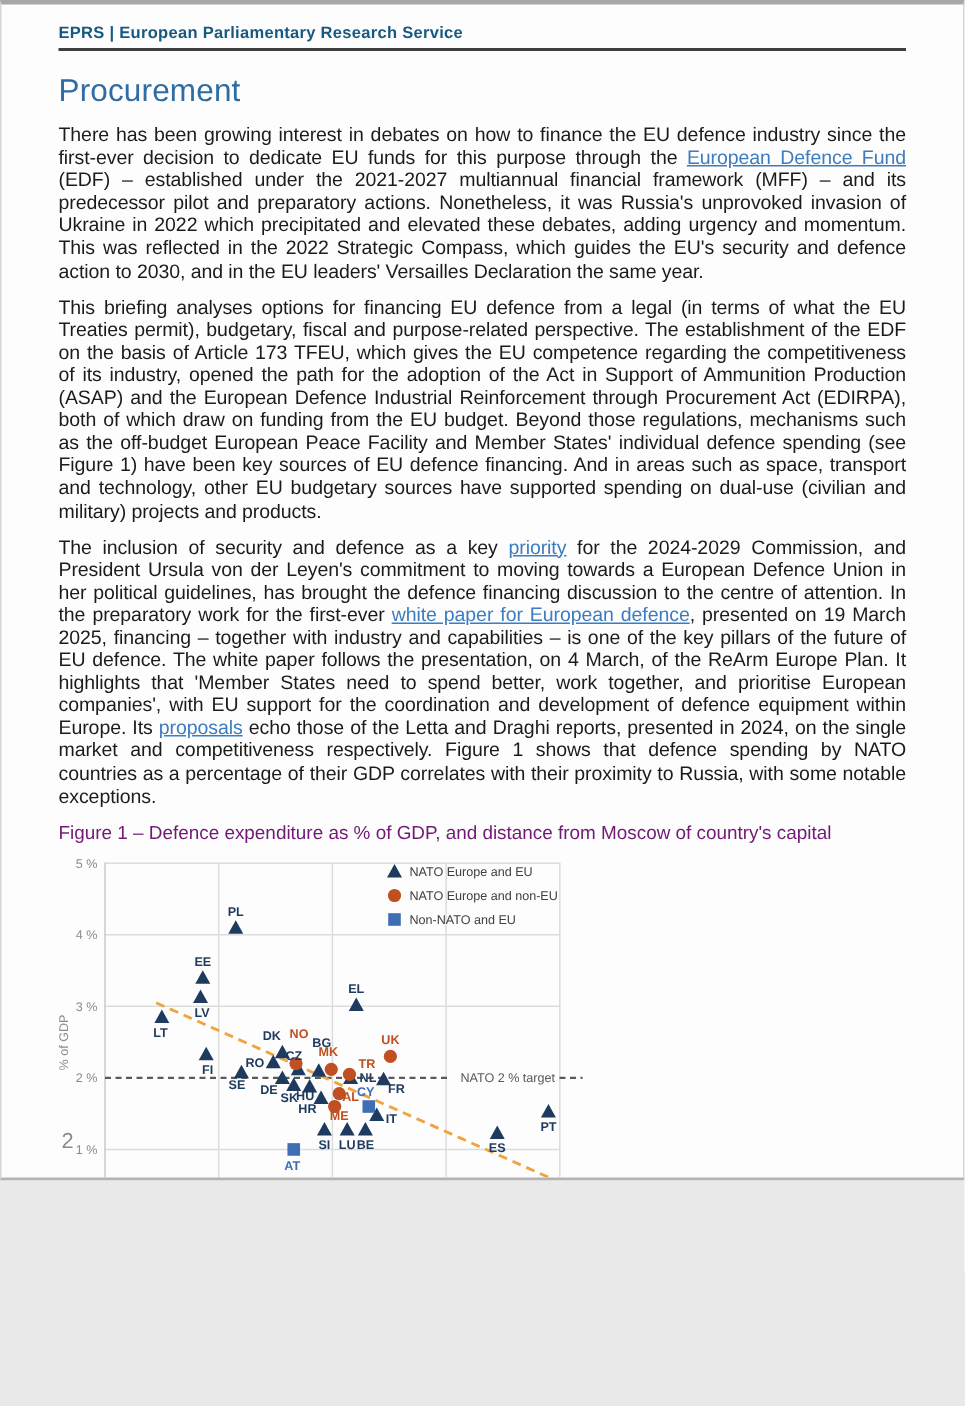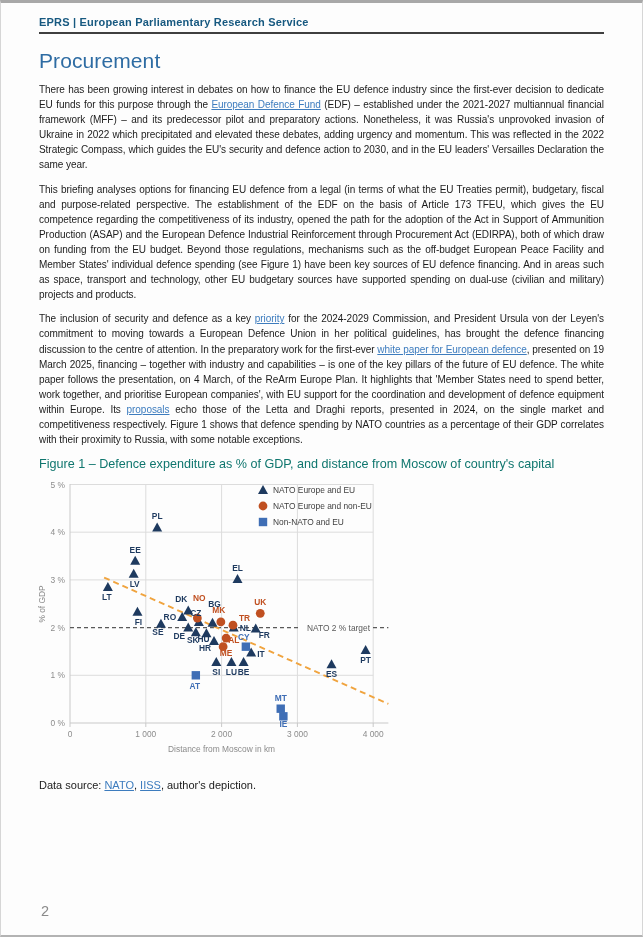--- a/index.html
+++ b/index.html
@@ -1,19 +1,19 @@
 <!DOCTYPE html>
 <html><head>
 <meta charset="utf-8">
 <style>
   * { box-sizing: border-box; }
   html,body { margin:0; padding:0; background:#e9e9e9; }
   .page {
     position: relative;
-    width: 643px; height: 937px;
+    width: 643px; height: 787px;
     background: #fdfdfd;
     border-top: 3px solid #a8a8a8;
     border-bottom: 2px solid #b3b3b3;
     border-left: 1px solid #d6d6d6;
     border-right: 1px solid #d6d6d6;
     padding: 10px 38px 0 38px;
     font-family: "Liberation Sans", sans-serif;
     color: #1b1b1b;
     overflow: hidden;
   }
@@ -27,30 +27,30 @@
   }
   .header-rule { border-bottom: 2px solid #3f3f3f; margin-top: 4px; }
   h1.doc-title {
     font-size: 21px;
     font-weight: normal;
     color: #2e6ca3;
     margin: 15px 0 9px 0;
     letter-spacing: .1px;
   }
   p.body-par {
-    font-size: 10px;
+    font-size: 13px;
     line-height: 15.1px;
     text-align: justify;
     margin: 0 0 9px 0;
     letter-spacing: -0.05px;
   }
   .ilink { color: #3d7cbe; text-decoration: underline; cursor: pointer; }
   .fig-caption {
     font-size: 12.6px;
-    color: #0f766e;
+    color: #701a75;
     margin: 10px 0 4px 0;
   }
   .chart-wrap { margin-left: -2px; }
   .datasource { font-size: 11px; margin-top: 8px; }
   .pagenum {
     position: absolute;
     left: 40px; bottom: 16px;
     font-size: 14.5px; color: #8a8a8a;
   }
   svg text { font-family: "Liberation Sans", sans-serif; }

